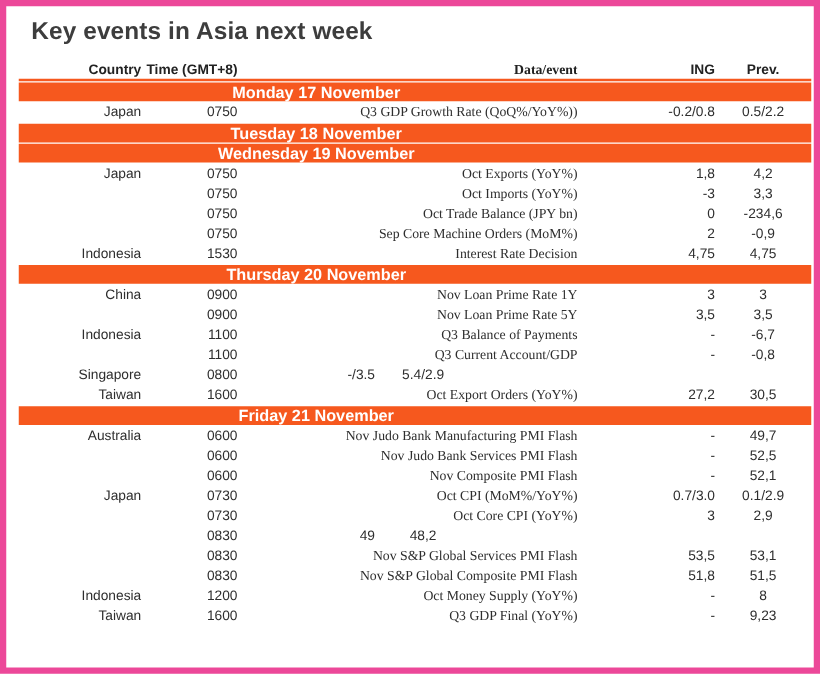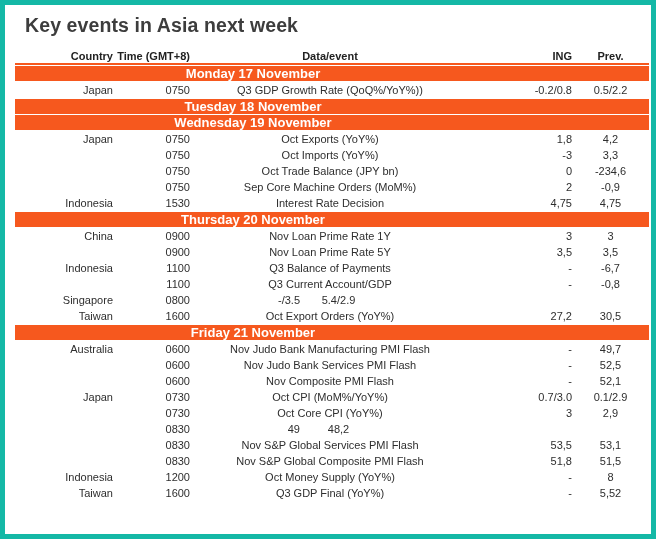--- a/index.html
+++ b/index.html
@@ -5,21 +5,21 @@
   html,body { margin:0; padding:0; }
   body {
     width:656px; height:539px;
     font-family:"Liberation Sans", sans-serif;
     background:#e9e9e9;
     overflow:hidden;
   }
   .page {
     box-sizing:border-box;
     width:656px; height:539px;
-    border:5px solid #14b8a6;
+    border:5px solid #ec4899;
     background:#ffffff;
     position:relative;
   }
   .title {
     margin:8px 0 0 20px;
     font-size:19.5px;
     line-height:24px;
     font-weight:600;
     color:#3d3d3d;
     letter-spacing:0.1px;
@@ -39,21 +39,21 @@
     color:#222222;
   }
   .rule {
     height:2px;
     background:var(--accent,#f6581e);
     margin:1px 0;
   }
   .cell { box-sizing:border-box; white-space:nowrap; overflow:hidden; }
   .c-country { width:98px;  text-align:right; }
   .c-time    { width:77px;  text-align:right; }
-  .c-event   { width:272px; text-align:center; padding-left:8px; }
+  .c-event   { width:272px; text-align:right; padding-left:8px;font-family:Liberation Serif, serif; }
   .c-ing     { width:110px; text-align:right; }
   .c-prev    { width:77px;  text-align:center; }
   .banner {
     height:15px;
     margin:1px 0;
     background:var(--accent,#f6581e);
   }
   .banner-label {
     display:block;
     width:476px;
@@ -243,17 +243,17 @@
           <div class="cell c-time">1200</div>
           <div class="cell c-event">Oct Money Supply (YoY%)</div>
           <div class="cell c-ing">-</div>
           <div class="cell c-prev">8</div>
         </div>
         <div class="row">
           <div class="cell c-country">Taiwan</div>
           <div class="cell c-time">1600</div>
           <div class="cell c-event">Q3 GDP Final (YoY%)</div>
           <div class="cell c-ing">-</div>
-          <div class="cell c-prev">5,52</div>
+          <div class="cell c-prev">9,23</div>
         </div>
       </div>
   </div>
 </div>
 
 </body></html>

